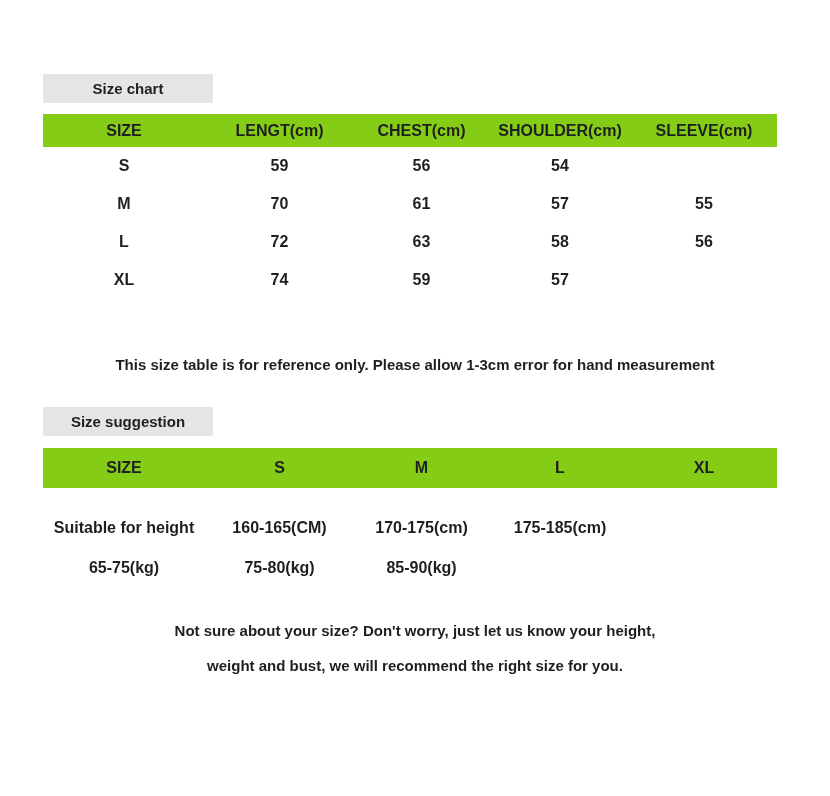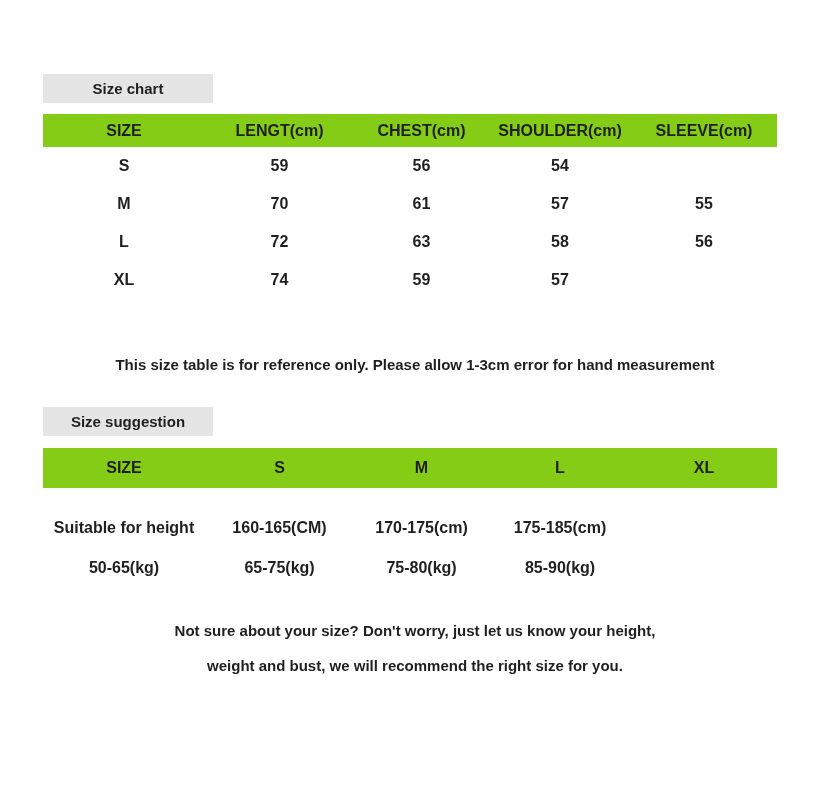--- a/index.html
+++ b/index.html
@@ -92,21 +92,20 @@
       <div class="cell">XL</div>
     </div>
     <div class="spacer"></div>
     <div class="grid-row trow">
       <div class="cell">Suitable for height</div>
       <div class="cell">160-165(CM)</div>
       <div class="cell">170-175(cm)</div>
       <div class="cell">175-185(cm)</div>
     </div>
     <div class="grid-row trow">
-      <div class="cell">50-65(kg)</div>
       <div class="cell">65-75(kg)</div>
       <div class="cell">75-80(kg)</div>
       <div class="cell">85-90(kg)</div>
     </div>
   </div>
 
   <div class="note2">
     <div>Not sure about your size? Don't worry, just let us know your height,</div>
     <div>weight and bust, we will recommend the right size for you.</div>
   </div>

